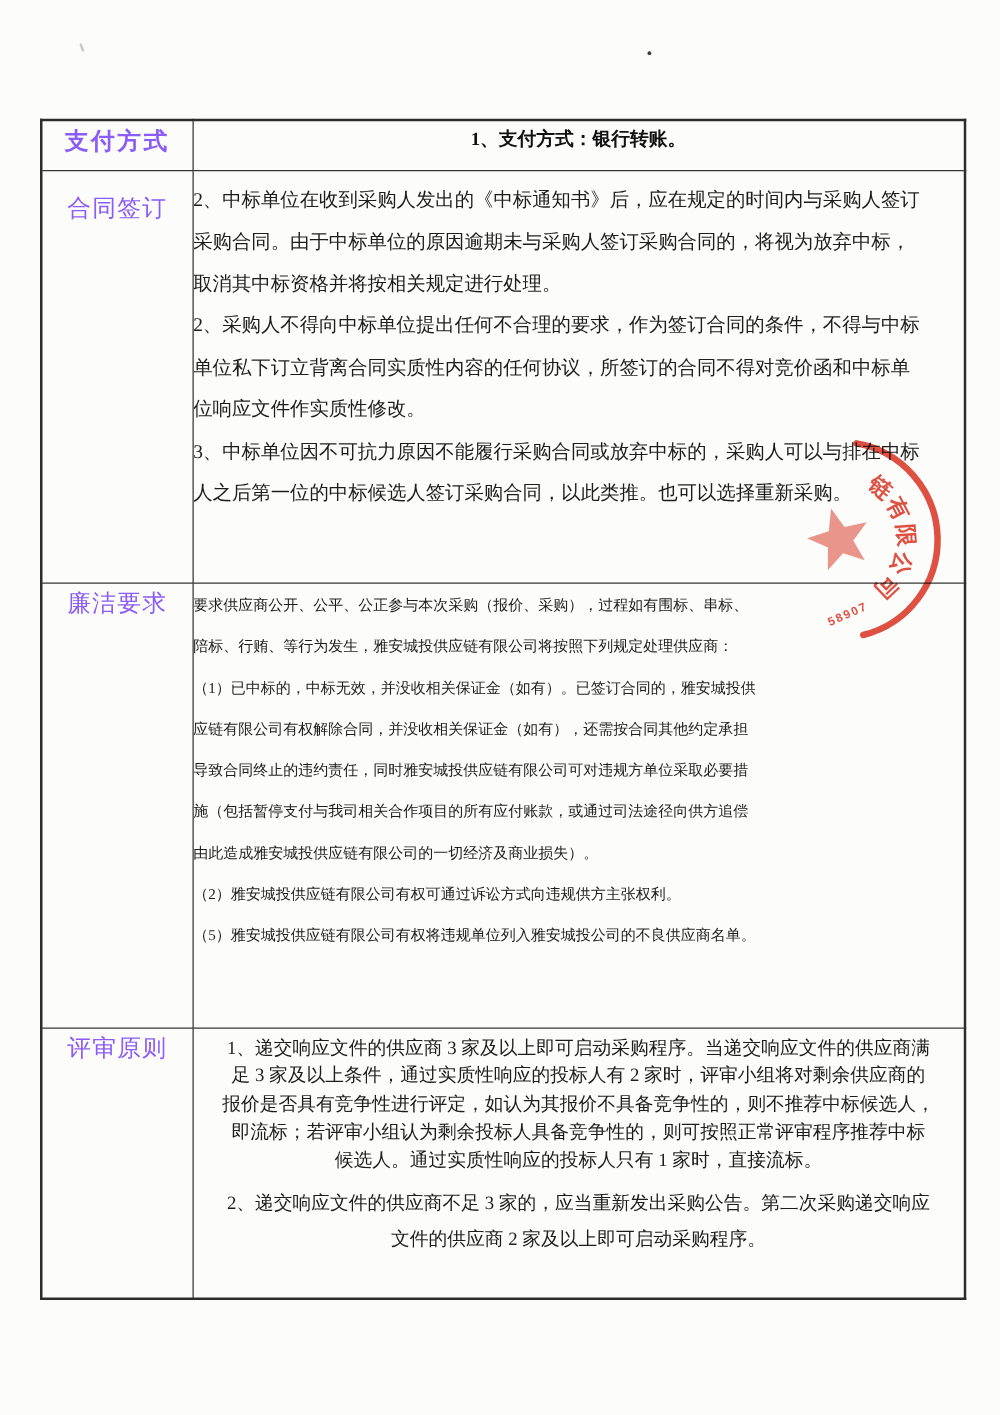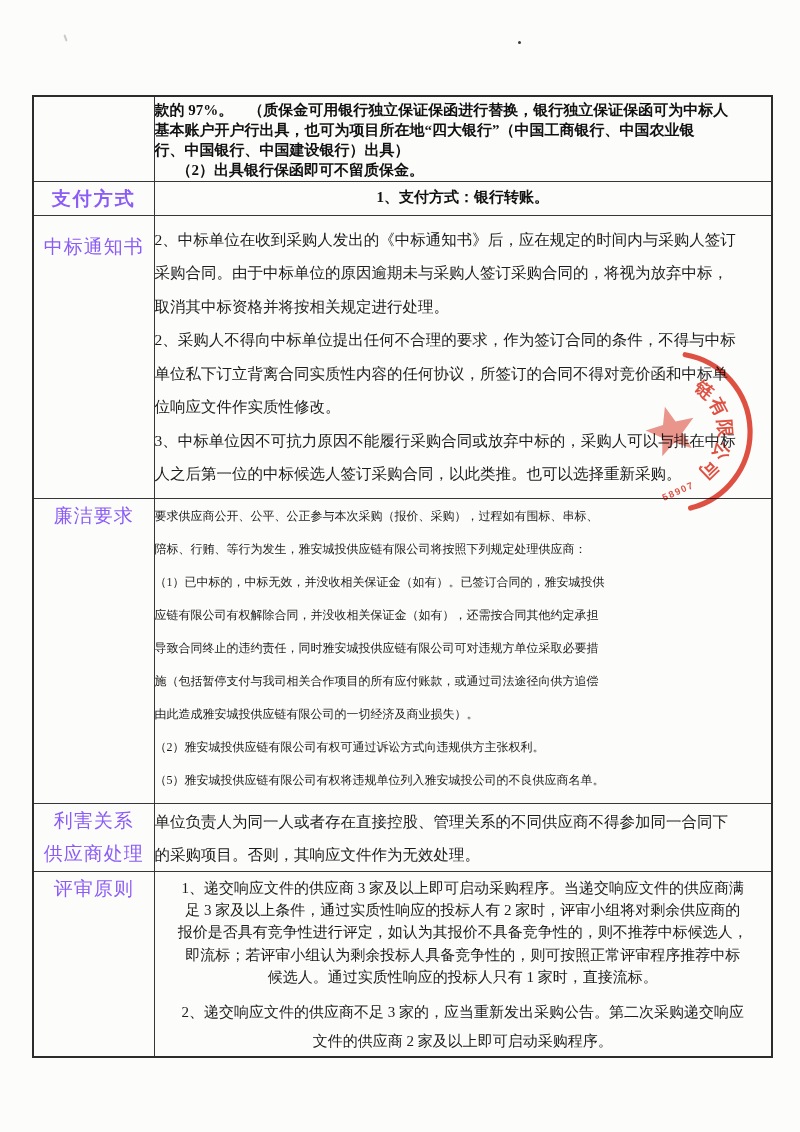--- a/index.html
+++ b/index.html
@@ -73,42 +73,33 @@
 
 <div class="scan-page">
 
   <table class="doc-table">
     <colgroup>
         <col style="width:121px">
         <col>
       </colgroup>
 
     <tbody>
-        <tr class="row-guarantee" style="height:85px">
-      <td class="label-cell"></td>
-      <td class="content-cell">
-        <div class="para">款的 97%。　（质保金可用银行独立保证保函进行替换，银行独立保证保函可为中标人
-基本账户开户行出具，也可为项目所在地“四大银行”（中国工商银行、中国农业银
-行、中国银行、中国建设银行）出具）</div>
-        <div class="para indent">（2）出具银行保函即可不留质保金。</div>
-      </td>
-    </tr>
 
     <tr class="row-payment" style="height:32px">
       <td class="label-cell">
         <span class="label-text">支付方式</span>
       </td>
       <td class="content-cell">
         <div class="para">1、支付方式：银行转账。</div>
       </td>
     </tr>
 
     <tr class="row-contract" style="height:283px">
       <td class="label-cell">
-        <span class="label-text">中标通知书</span>
+        <span class="label-text">合同签订</span>
       </td>
       <td class="content-cell">
         <div class="para">2、中标单位在收到采购人发出的《中标通知书》后，应在规定的时间内与采购人签订
 采购合同。由于中标单位的原因逾期未与采购人签订采购合同的，将视为放弃中标，
 取消其中标资格并将按相关规定进行处理。</div>
         <div class="para">2、采购人不得向中标单位提出任何不合理的要求，作为签订合同的条件，不得与中标
 单位私下订立背离合同实质性内容的任何协议，所签订的合同不得对竞价函和中标单
 位响应文件作实质性修改。</div>
         <div class="para">3、中标单位因不可抗力原因不能履行采购合同或放弃中标的，采购人可以与排在中标
 人之后第一位的中标候选人签订采购合同，以此类推。也可以选择重新采购。</div>
@@ -125,30 +116,20 @@
         <div class="para">（1）已中标的，中标无效，并没收相关保证金（如有）。已签订合同的，雅安城投供
 应链有限公司有权解除合同，并没收相关保证金（如有），还需按合同其他约定承担
 导致合同终止的违约责任，同时雅安城投供应链有限公司可对违规方单位采取必要措
 施（包括暂停支付与我司相关合作项目的所有应付账款，或通过司法途径向供方追偿
 由此造成雅安城投供应链有限公司的一切经济及商业损失）。</div>
         <div class="para">（2）雅安城投供应链有限公司有权可通过诉讼方式向违规供方主张权利。</div>
         <div class="para">（5）雅安城投供应链有限公司有权将违规单位列入雅安城投公司的不良供应商名单。</div>
       </td>
     </tr>
 
-    <tr class="row-related" style="height:66px">
-      <td class="label-cell">
-        <span class="label-text">利害关系
-供应商处理</span>
-      </td>
-      <td class="content-cell">
-        <div class="para">单位负责人为同一人或者存在直接控股、管理关系的不同供应商不得参加同一合同下
-的采购项目。否则，其响应文件作为无效处理。</div>
-      </td>
-    </tr>
 
     <tr class="row-review" style="height:174px">
       <td class="label-cell">
         <span class="label-text">评审原则</span>
       </td>
       <td class="content-cell">
         <div class="para tight">1、递交响应文件的供应商 3 家及以上即可启动采购程序。当递交响应文件的供应商满
 足 3 家及以上条件，通过实质性响应的投标人有 2 家时，评审小组将对剩余供应商的
 报价是否具有竞争性进行评定，如认为其报价不具备竞争性的，则不推荐中标候选人，
 即流标；若评审小组认为剩余投标人具备竞争性的，则可按照正常评审程序推荐中标

